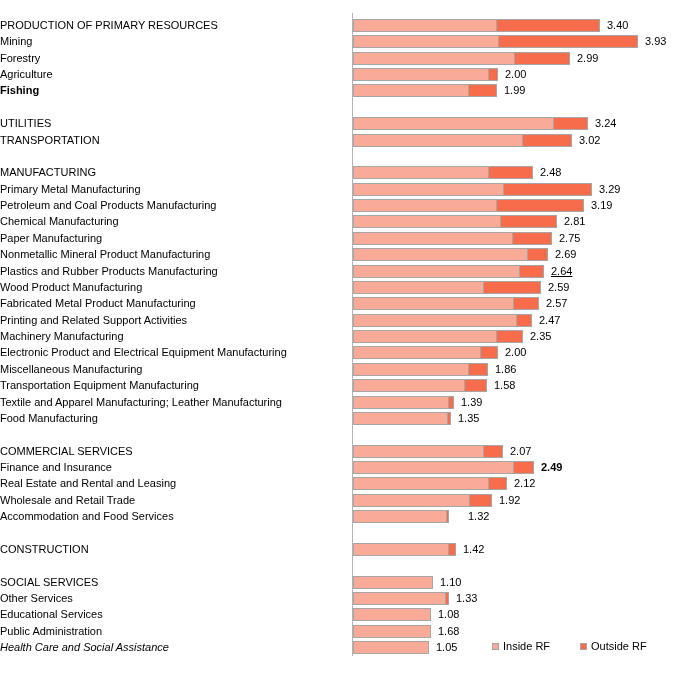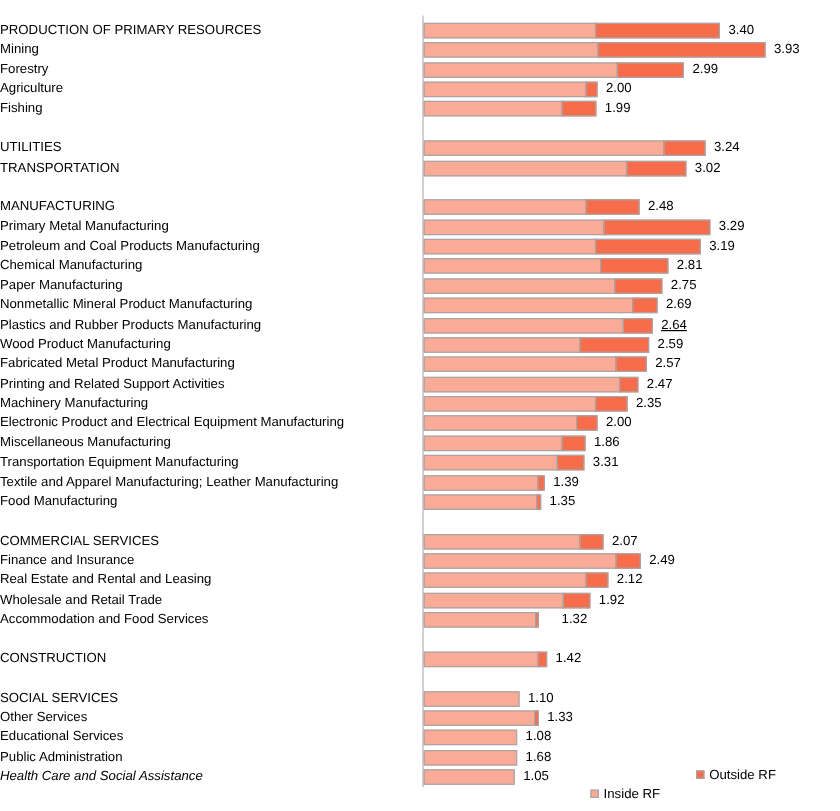--- a/index.html
+++ b/index.html
@@ -71,21 +71,21 @@
       <div class="seg" style="left: 498px; top: 35px; width: 140px; background: rgb(247, 108, 75);"></div>
       <div class="value-label" style="left: 645px; top: 35px;">3.93</div>
       <div class="row-label" style="top: 52px;">Forestry</div>
       <div class="seg" style="left: 353px; top: 52px; width: 162px; background: rgb(250, 171, 151);"></div>
       <div class="seg" style="left: 514px; top: 52px; width: 56px; background: rgb(247, 108, 75);"></div>
       <div class="value-label" style="left: 577px; top: 52px; text-align: right;">2.99</div>
       <div class="row-label" style="top: 68px;">Agriculture</div>
       <div class="seg" style="left: 353px; top: 68px; width: 136px; background: rgb(250, 171, 151);"></div>
       <div class="seg" style="left: 488px; top: 68px; width: 10px; background: rgb(247, 108, 75);"></div>
       <div class="value-label" style="left: 505px; top: 68px;">2.00</div>
-      <div class="row-label" style="top: 84px;">Fishing</div>
+      <div class="row-label" style="top: 84px; font-weight: bold;">Fishing</div>
       <div class="seg" style="left: 353px; top: 84px; width: 116px; background: rgb(250, 171, 151);"></div>
       <div class="seg" style="left: 468px; top: 84px; width: 29px; background: rgb(247, 108, 75);"></div>
       <div class="value-label" style="left: 504px; top: 84px;">1.99</div>
       <div class="row-label" style="top: 117px;">UTILITIES</div>
       <div class="seg" style="left: 353px; top: 117px; width: 201px; background: rgb(250, 171, 151);"></div>
       <div class="seg" style="left: 553px; top: 117px; width: 35px; background: rgb(247, 108, 75);"></div>
       <div class="value-label" style="left: 595px; top: 117px;">3.24</div>
       <div class="row-label" style="top: 134px;">TRANSPORTATION</div>
       <div class="seg" style="left: 353px; top: 134px; width: 170px; background: rgb(250, 171, 151);"></div>
       <div class="seg" style="left: 522px; top: 134px; width: 50px; background: rgb(247, 108, 75);"></div>
@@ -138,37 +138,37 @@
       <div class="seg" style="left: 353px; top: 346px; width: 128px; background: rgb(250, 171, 151);"></div>
       <div class="seg" style="left: 480px; top: 346px; width: 18px; background: rgb(247, 108, 75);"></div>
       <div class="value-label" style="left: 505px; top: 346px;">2.00</div>
       <div class="row-label" style="top: 363px;">Miscellaneous Manufacturing</div>
       <div class="seg" style="left: 353px; top: 363px; width: 116px; background: rgb(250, 171, 151);"></div>
       <div class="seg" style="left: 468px; top: 363px; width: 20px; background: rgb(247, 108, 75);"></div>
       <div class="value-label" style="left: 495px; top: 363px;">1.86</div>
       <div class="row-label" style="top: 379px;">Transportation Equipment Manufacturing</div>
       <div class="seg" style="left: 353px; top: 379px; width: 112px; background: rgb(250, 171, 151);"></div>
       <div class="seg" style="left: 464px; top: 379px; width: 23px; background: rgb(247, 108, 75);"></div>
-      <div class="value-label" style="left: 494px; top: 379px;">3.31</div>
+      <div class="value-label" style="left: 494px; top: 379px;">1.58</div>
       <div class="row-label" style="top: 396px;">Textile and Apparel Manufacturing; Leather Manufacturing</div>
       <div class="seg" style="left: 353px; top: 396px; width: 96px; background: rgb(250, 171, 151);"></div>
       <div class="seg" style="left: 448px; top: 396px; width: 6px; background: rgb(247, 108, 75);"></div>
       <div class="value-label" style="left: 461px; top: 396px;">1.39</div>
       <div class="row-label" style="top: 412px;">Food Manufacturing</div>
       <div class="seg" style="left: 353px; top: 412px; width: 95px; background: rgb(250, 171, 151);"></div>
       <div class="seg" style="left: 447px; top: 412px; width: 4px; background: rgb(247, 108, 75);"></div>
       <div class="value-label" style="left: 458px; top: 412px;">1.35</div>
       <div class="row-label" style="top: 445px;">COMMERCIAL SERVICES</div>
       <div class="seg" style="left: 353px; top: 445px; width: 131px; background: rgb(250, 171, 151);"></div>
       <div class="seg" style="left: 483px; top: 445px; width: 20px; background: rgb(247, 108, 75);"></div>
       <div class="value-label" style="left: 510px; top: 445px;">2.07</div>
       <div class="row-label" style="top: 461px;">Finance and Insurance</div>
       <div class="seg" style="left: 353px; top: 461px; width: 161px; background: rgb(250, 171, 151);"></div>
       <div class="seg" style="left: 513px; top: 461px; width: 21px; background: rgb(247, 108, 75);"></div>
-      <div class="value-label" style="left: 541px; top: 461px;">2.49</div>
+      <div class="value-label" style="left: 541px; top: 461px; font-weight: bold;">2.49</div>
       <div class="row-label" style="top: 477px;">Real Estate and Rental and Leasing</div>
       <div class="seg" style="left: 353px; top: 477px; width: 136px; background: rgb(250, 171, 151);"></div>
       <div class="seg" style="left: 488px; top: 477px; width: 19px; background: rgb(247, 108, 75);"></div>
       <div class="value-label" style="left: 514px; top: 477px;">2.12</div>
       <div class="row-label" style="top: 494px;">Wholesale and Retail Trade</div>
       <div class="seg" style="left: 353px; top: 494px; width: 117px; background: rgb(250, 171, 151);"></div>
       <div class="seg" style="left: 469px; top: 494px; width: 23px; background: rgb(247, 108, 75);"></div>
       <div class="value-label" style="left: 499px; top: 494px;">1.92</div>
       <div class="row-label" style="top: 510px;">Accommodation and Food Services</div>
       <div class="seg" style="left: 353px; top: 510px; width: 94px; background: rgb(250, 171, 151);"></div>
@@ -189,19 +189,19 @@
       <div class="seg" style="left: 353px; top: 608px; width: 78px; background: rgb(250, 171, 151);"></div>
       <div class="value-label" style="left: 438px; top: 608px;">1.08</div>
       <div class="row-label" style="top: 625px;">Public Administration</div>
       <div class="seg" style="left: 353px; top: 625px; width: 78px; background: rgb(250, 171, 151);"></div>
       <div class="value-label" style="left: 438px; top: 625px;">1.68</div>
       <div class="row-label" style="top: 641px; font-style: italic;">Health Care and Social Assistance</div>
       <div class="seg" style="left: 353px; top: 641px; width: 76px; background: rgb(250, 171, 151);"></div>
       <div class="value-label" style="left: 436px; top: 641px;">1.05</div>
     </div>
 
-  <div class="legend-item" id="legend-inside" style="left: 492px; top: 656px;">
+  <div class="legend-item" id="legend-inside" style="left: 492px; top: 640px;">
     <span class="legend-swatch" id="legend-swatch-inside" style="background: rgb(250, 171, 151);"></span><span>Inside RF</span>
   </div>
   <div class="legend-item" id="legend-outside" style="left: 580px; top: 640px;">
     <span class="legend-swatch" id="legend-swatch-outside" style="background: rgb(247, 108, 75);"></span><span>Outside RF</span>
   </div>
 </div>
 
 </body></html>

